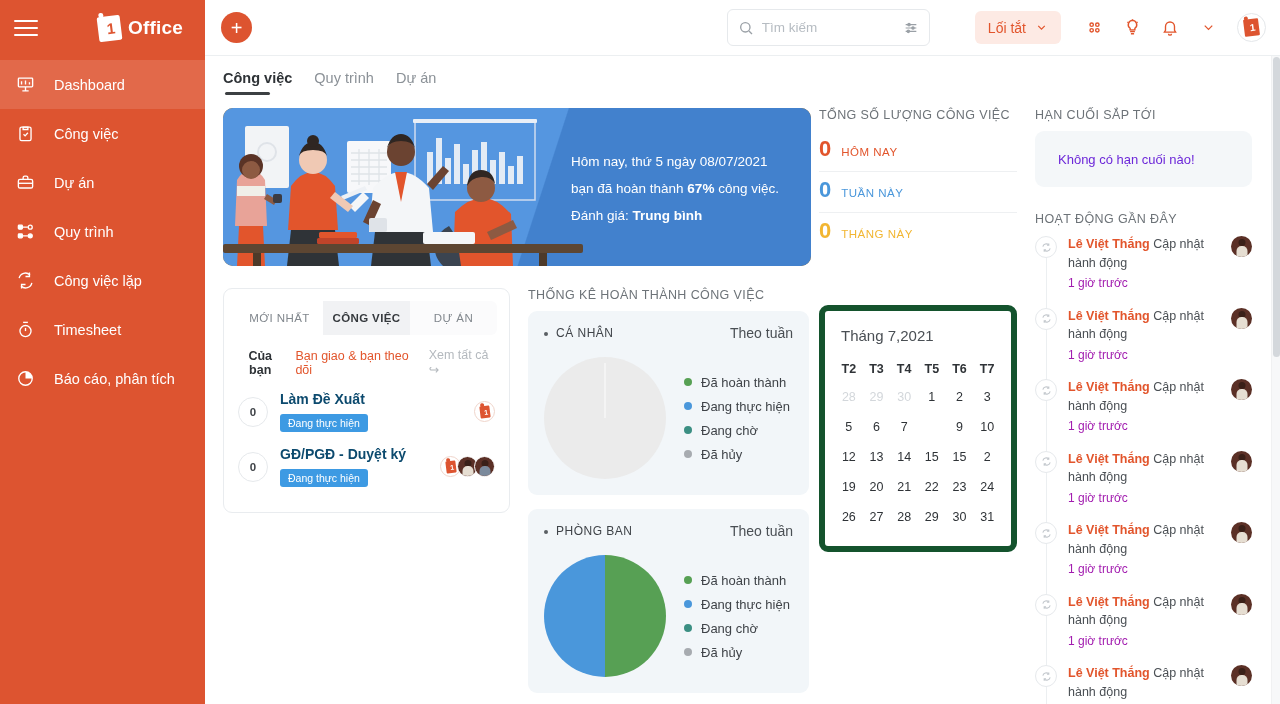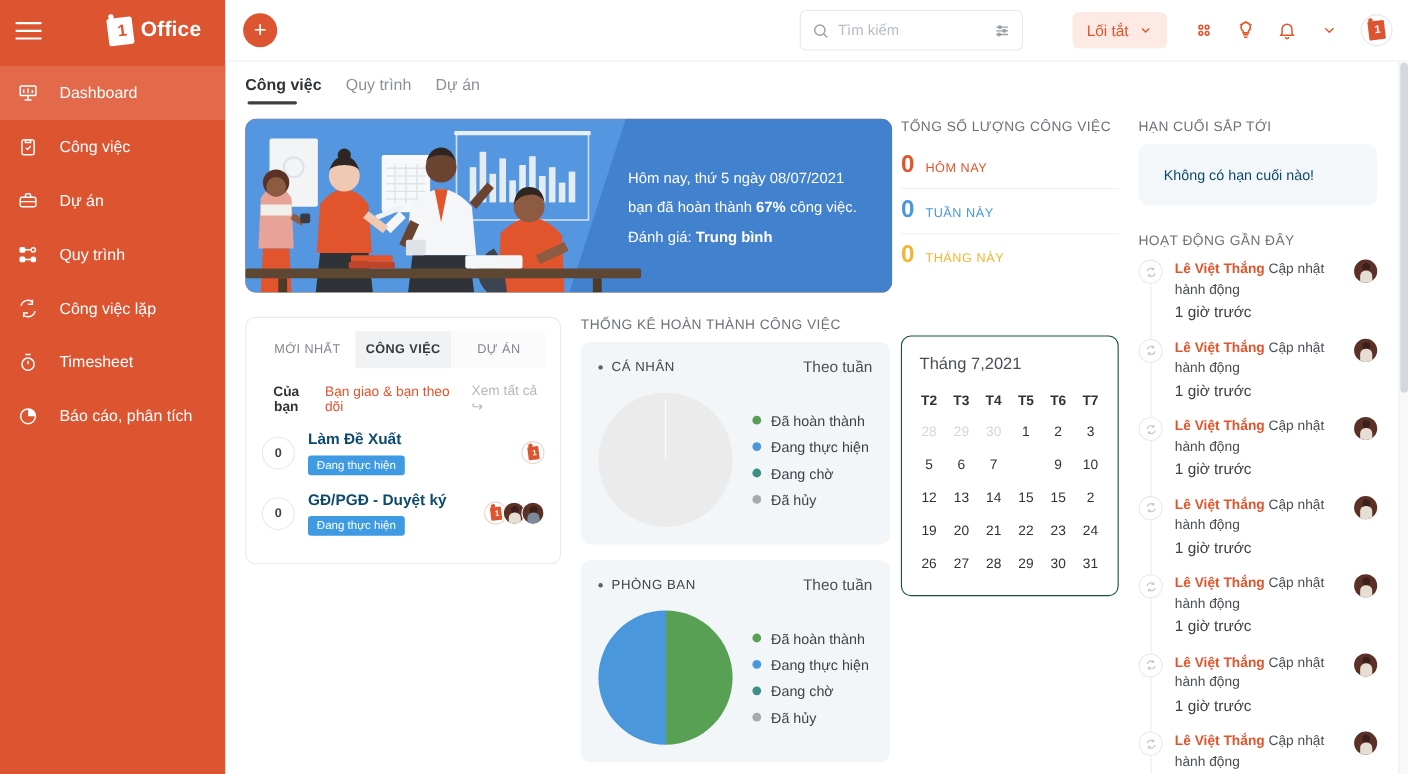--- a/index.html
+++ b/index.html
@@ -196,44 +196,44 @@
     content:""; position:absolute; left:50%; top:6px; width:1px; height:55px;
     background:#fdfdfd; transform:translateX(-50%);
   }
   .pie.split{ background:conic-gradient(#57a054 0deg 180deg, #4a97db 180deg 360deg); }
   .legend{ display:flex; flex-direction:column; gap:9px; }
   .leg{ display:flex; align-items:center; gap:9px; font-size:13px; color:#3f4348;}
   .leg i{ width:8px;height:8px;border-radius:50%; display:block;}
 
   
   .cal{
-    border:1px solid #14532d; border-radius:9px; padding:13px 10px 14px 10px; background:#fff;
+    border:6px solid #14532d; border-radius:9px; padding:13px 10px 14px 10px; background:#fff;
   }
   .cal-title{ font-size:15px; color:#4a4f54; margin:3px 0 12px 6px;}
   .cal table{ width:100%; border-collapse:collapse;}
   .cal th{ font-size:12.5px; color:#2f3337; font-weight:700; padding:6px 0; text-align:center;}
   .cal td{ font-size:12.5px; color:#2f3337; padding:8px 0; text-align:center;}
   .cal td.mut{ color:#d3d7db;}
   .cal td.today{ color:#fff;}
 
   
   .deadline-box{
     background:#f4f7f9; border-radius:9px; height:56px; display:flex; align-items:center;
-    padding-left:23px; font-size:13px; color:#0c4a6e; margin-bottom:25px;
+    padding-left:23px; font-size:13px; color:#6d28d9; margin-bottom:25px;
   }
   .act-list{ position:relative; }
   .act{ display:flex; gap:11px; padding:0 0 14px 0; position:relative;}
   .act-ic{
     width:22px;height:22px;border-radius:50%;border:1px solid #e6e9ec;flex:0 0 22px;
     display:flex;align-items:center;justify-content:center; background:#fff; z-index:1; margin-top:1px;
   }
   .act-line{ position:absolute; left:11px; top:22px; bottom:-2px; width:1px; background:#eceff1;}
   .act-body{ flex:1; min-width:0; font-size:12.5px; line-height:18.5px; color:#4a4f54;}
   .act-name{ color:#e2552c; font-weight:700;}
-  .act-time{ color:#404040; font-size:14px; margin-top:2px;}
+  .act-time{ color:#a21caf; font-size:12px; margin-top:2px;}
   .act-av{
     width:21px;height:21px;border-radius:50%;flex:0 0 21px;background:#5b3026;position:relative;overflow:hidden;margin-top:1px;
   }
   .act-av::after{content:"";position:absolute;left:50%;top:46%;transform:translateX(-50%);width:11px;height:13px;border-radius:5px 5px 2px 2px;background:#e6ded2;}
   .act-av::before{content:"";position:absolute;left:50%;top:16%;transform:translateX(-50%);width:7px;height:7px;border-radius:50%;background:#3a2018;}
 
   .scrollbar{
     width:9px; background:#f7f8f9; flex:0 0 9px; border-left:1px solid #f0f1f2;
   }
   .scroll-thumb{ width:7px;height:300px;background:#d4d8dc;border-radius:4px;margin:1px auto;}

